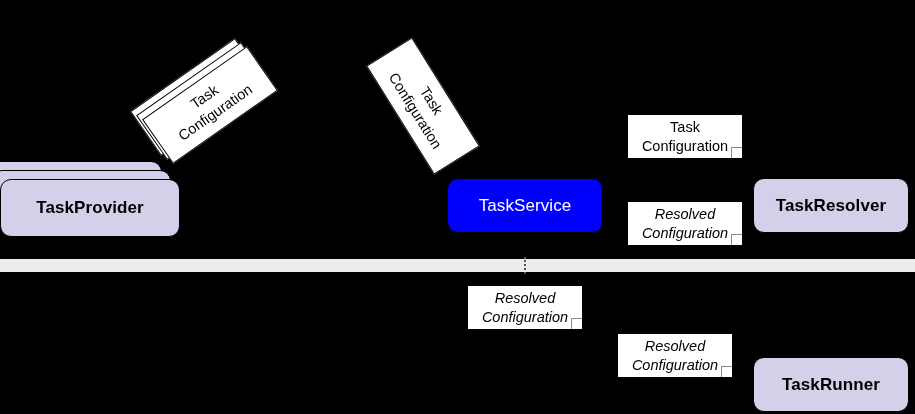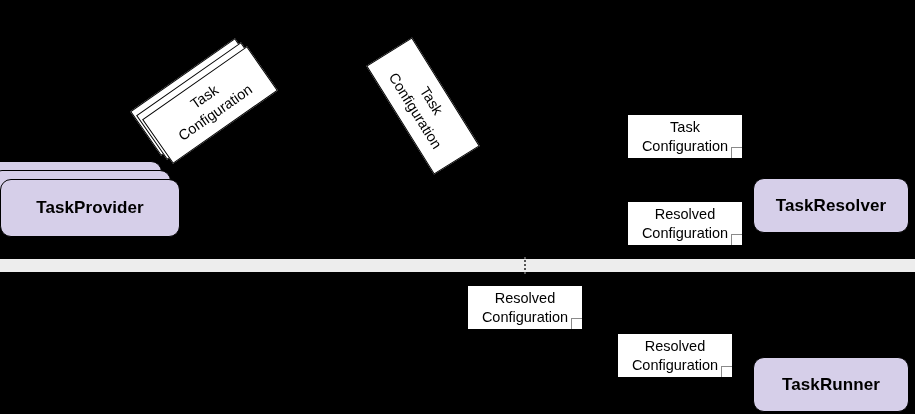--- a/index.html
+++ b/index.html
@@ -59,21 +59,21 @@
     color: #000000;
     font-size: 14.5px;
     line-height: 1.25;
     text-align: center;
     display: flex;
     align-items: center;
     justify-content: center;
     padding: 3px 6px;
   }
   .note .note-text { display: block; }
-  .note.italic { }
+  .note.italic { font-style: italic; }
   
   .note .fold {
     position: absolute;
     right: 0;
     bottom: 0;
     width: 11px;
     height: 11px;
     background: linear-gradient(to top left, #FFFFFF 0 50%, transparent 50% 100%);
     border-left: 1px solid #8a8a8a;
     border-top: 1px solid #8a8a8a;
@@ -138,20 +138,23 @@
 
   <div class="doc-group" style="left:363px; top:48px; width:120px; height:116px;">
     <div class="doc" style="left:-4px; top:31px; width:128px; height:54px; transform:rotate(58deg); transform-origin:center center;">
       <span class="doc-label">
         <span>Task</span><br>
         <span>Configuration</span>
       </span>
     </div>
   </div>
 
+  <div class="node service" style="left:447px; top:178px; width:156px; height:55px;">
+    <span>TaskService</span>
+  </div>
 
   <div class="note" style="left:627px; top:114px; width:116px; height:45px;">
     <span class="note-text">
       <span>Task</span><br>
       <span>Configuration</span>
     </span>
     <span class="fold"></span>
   </div>
 
   <div class="note italic" style="left:627px; top:201px; width:116px; height:45px;">

